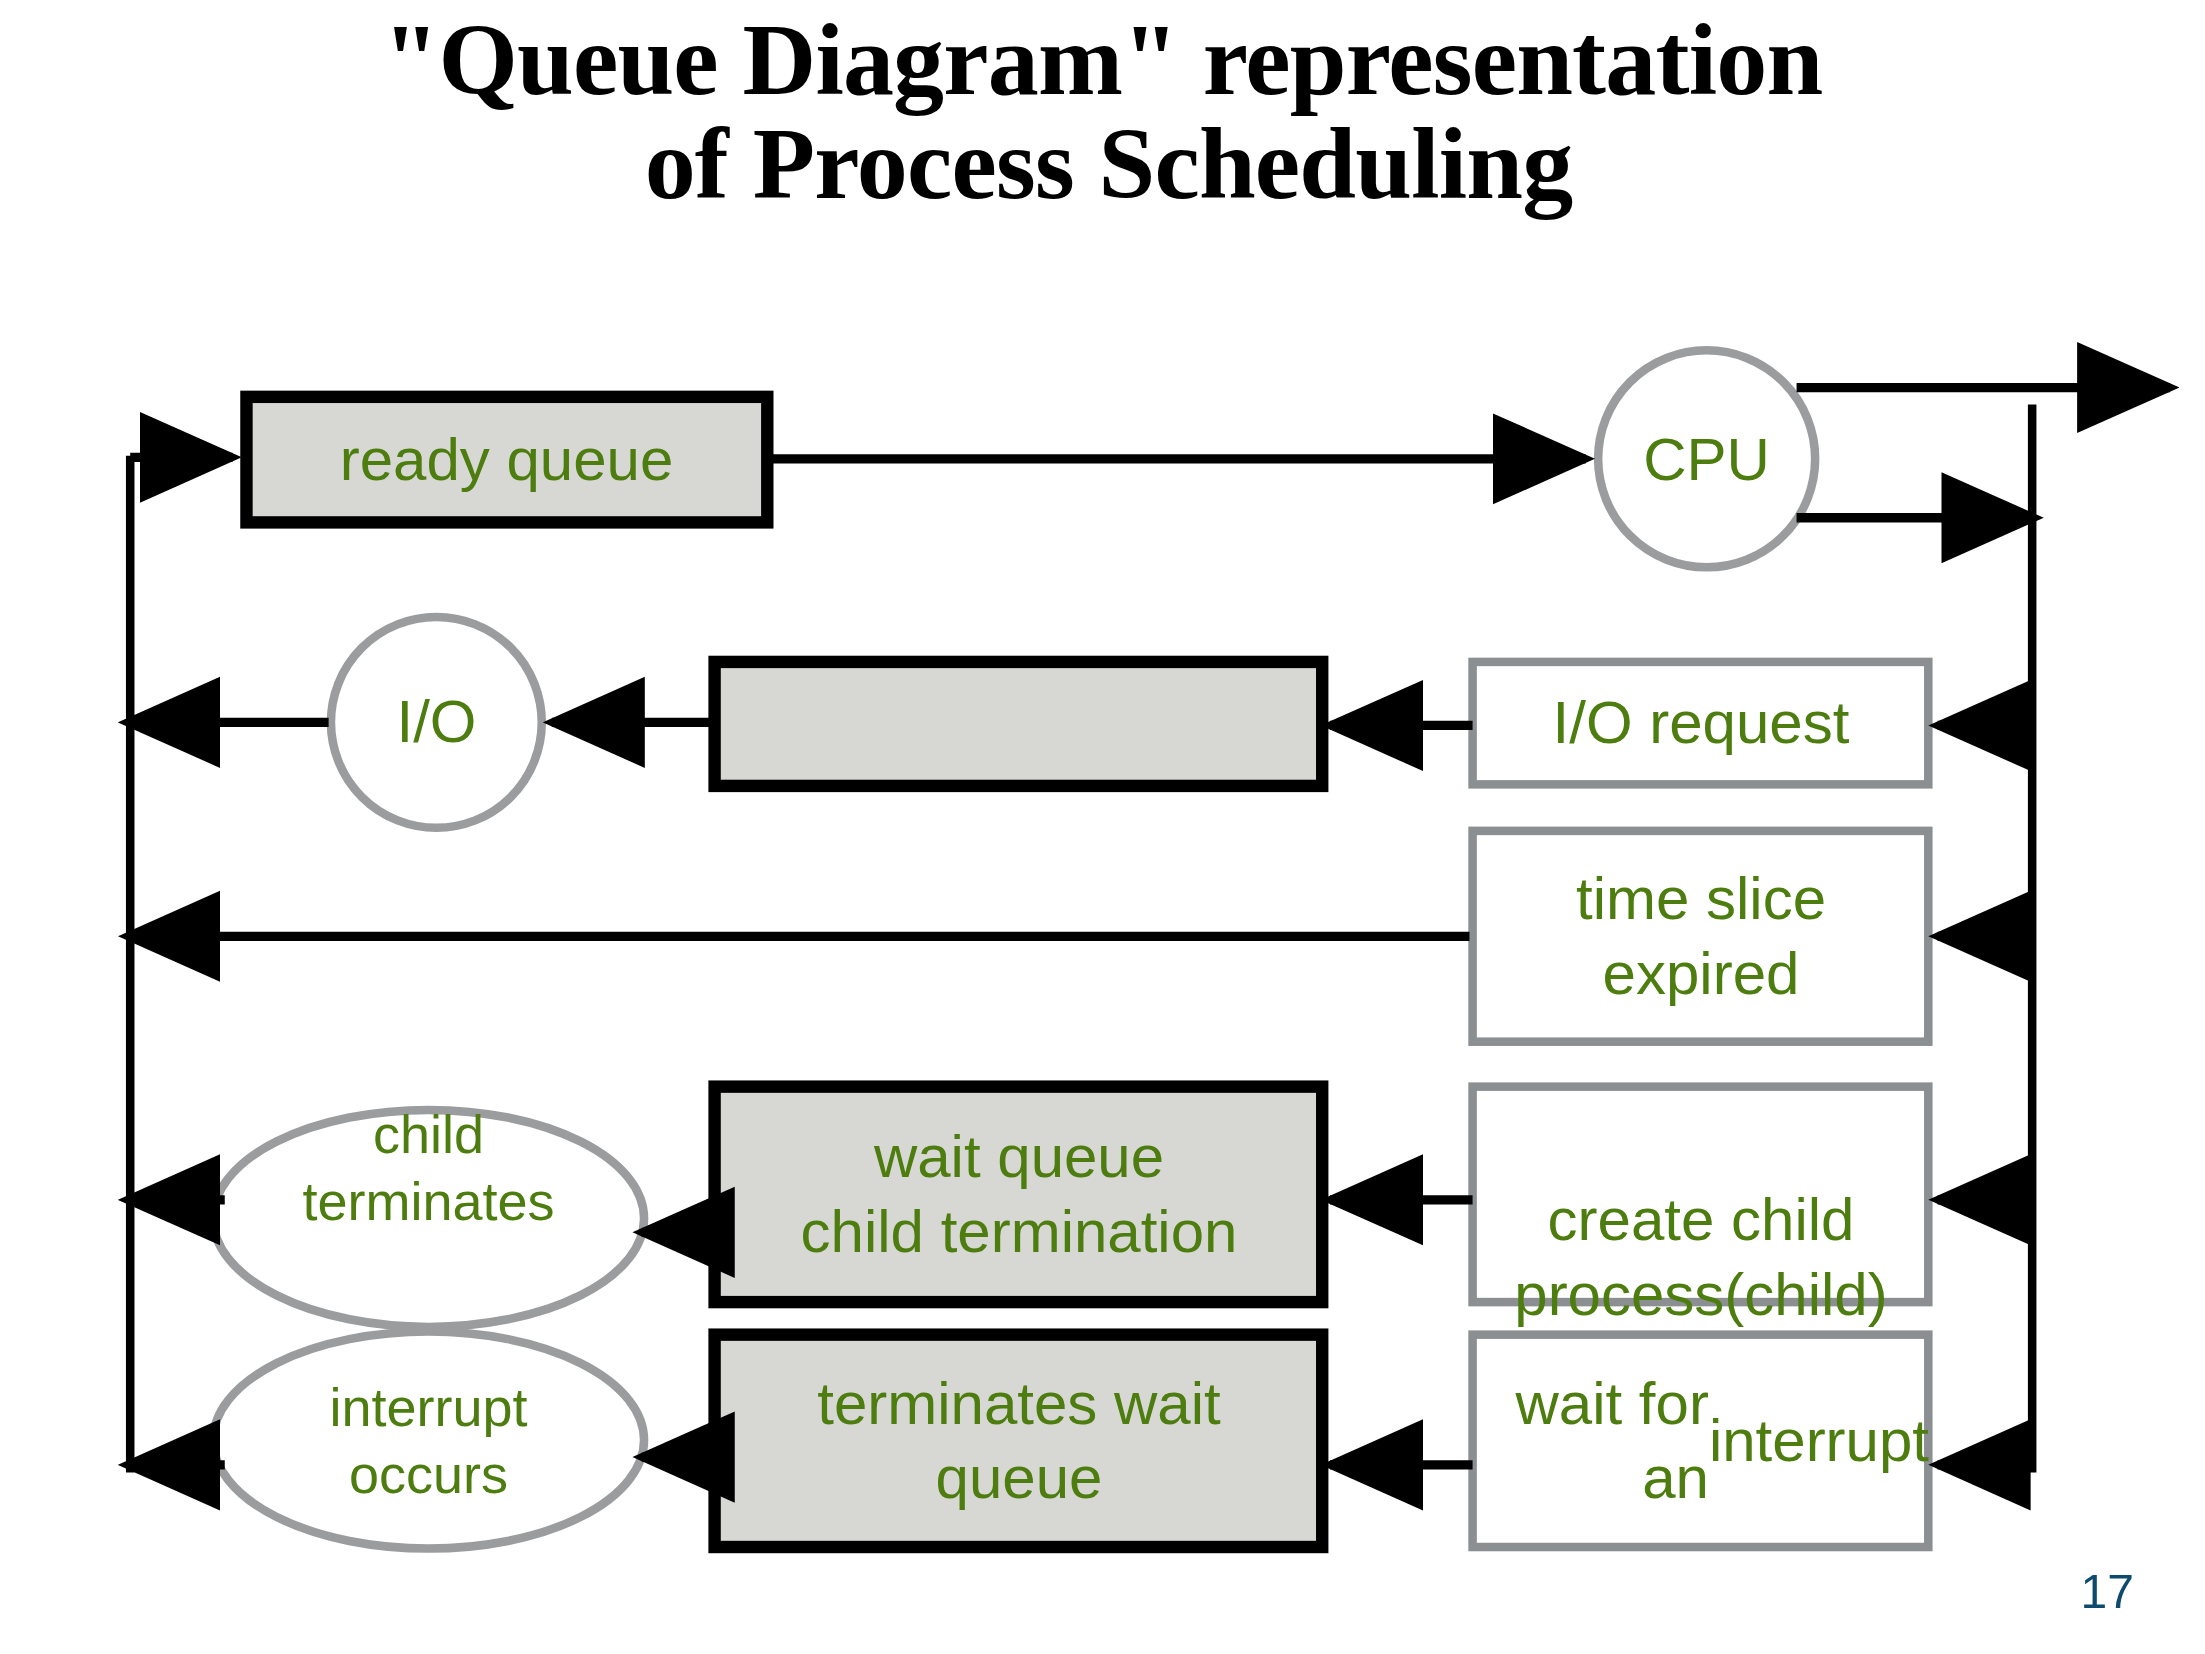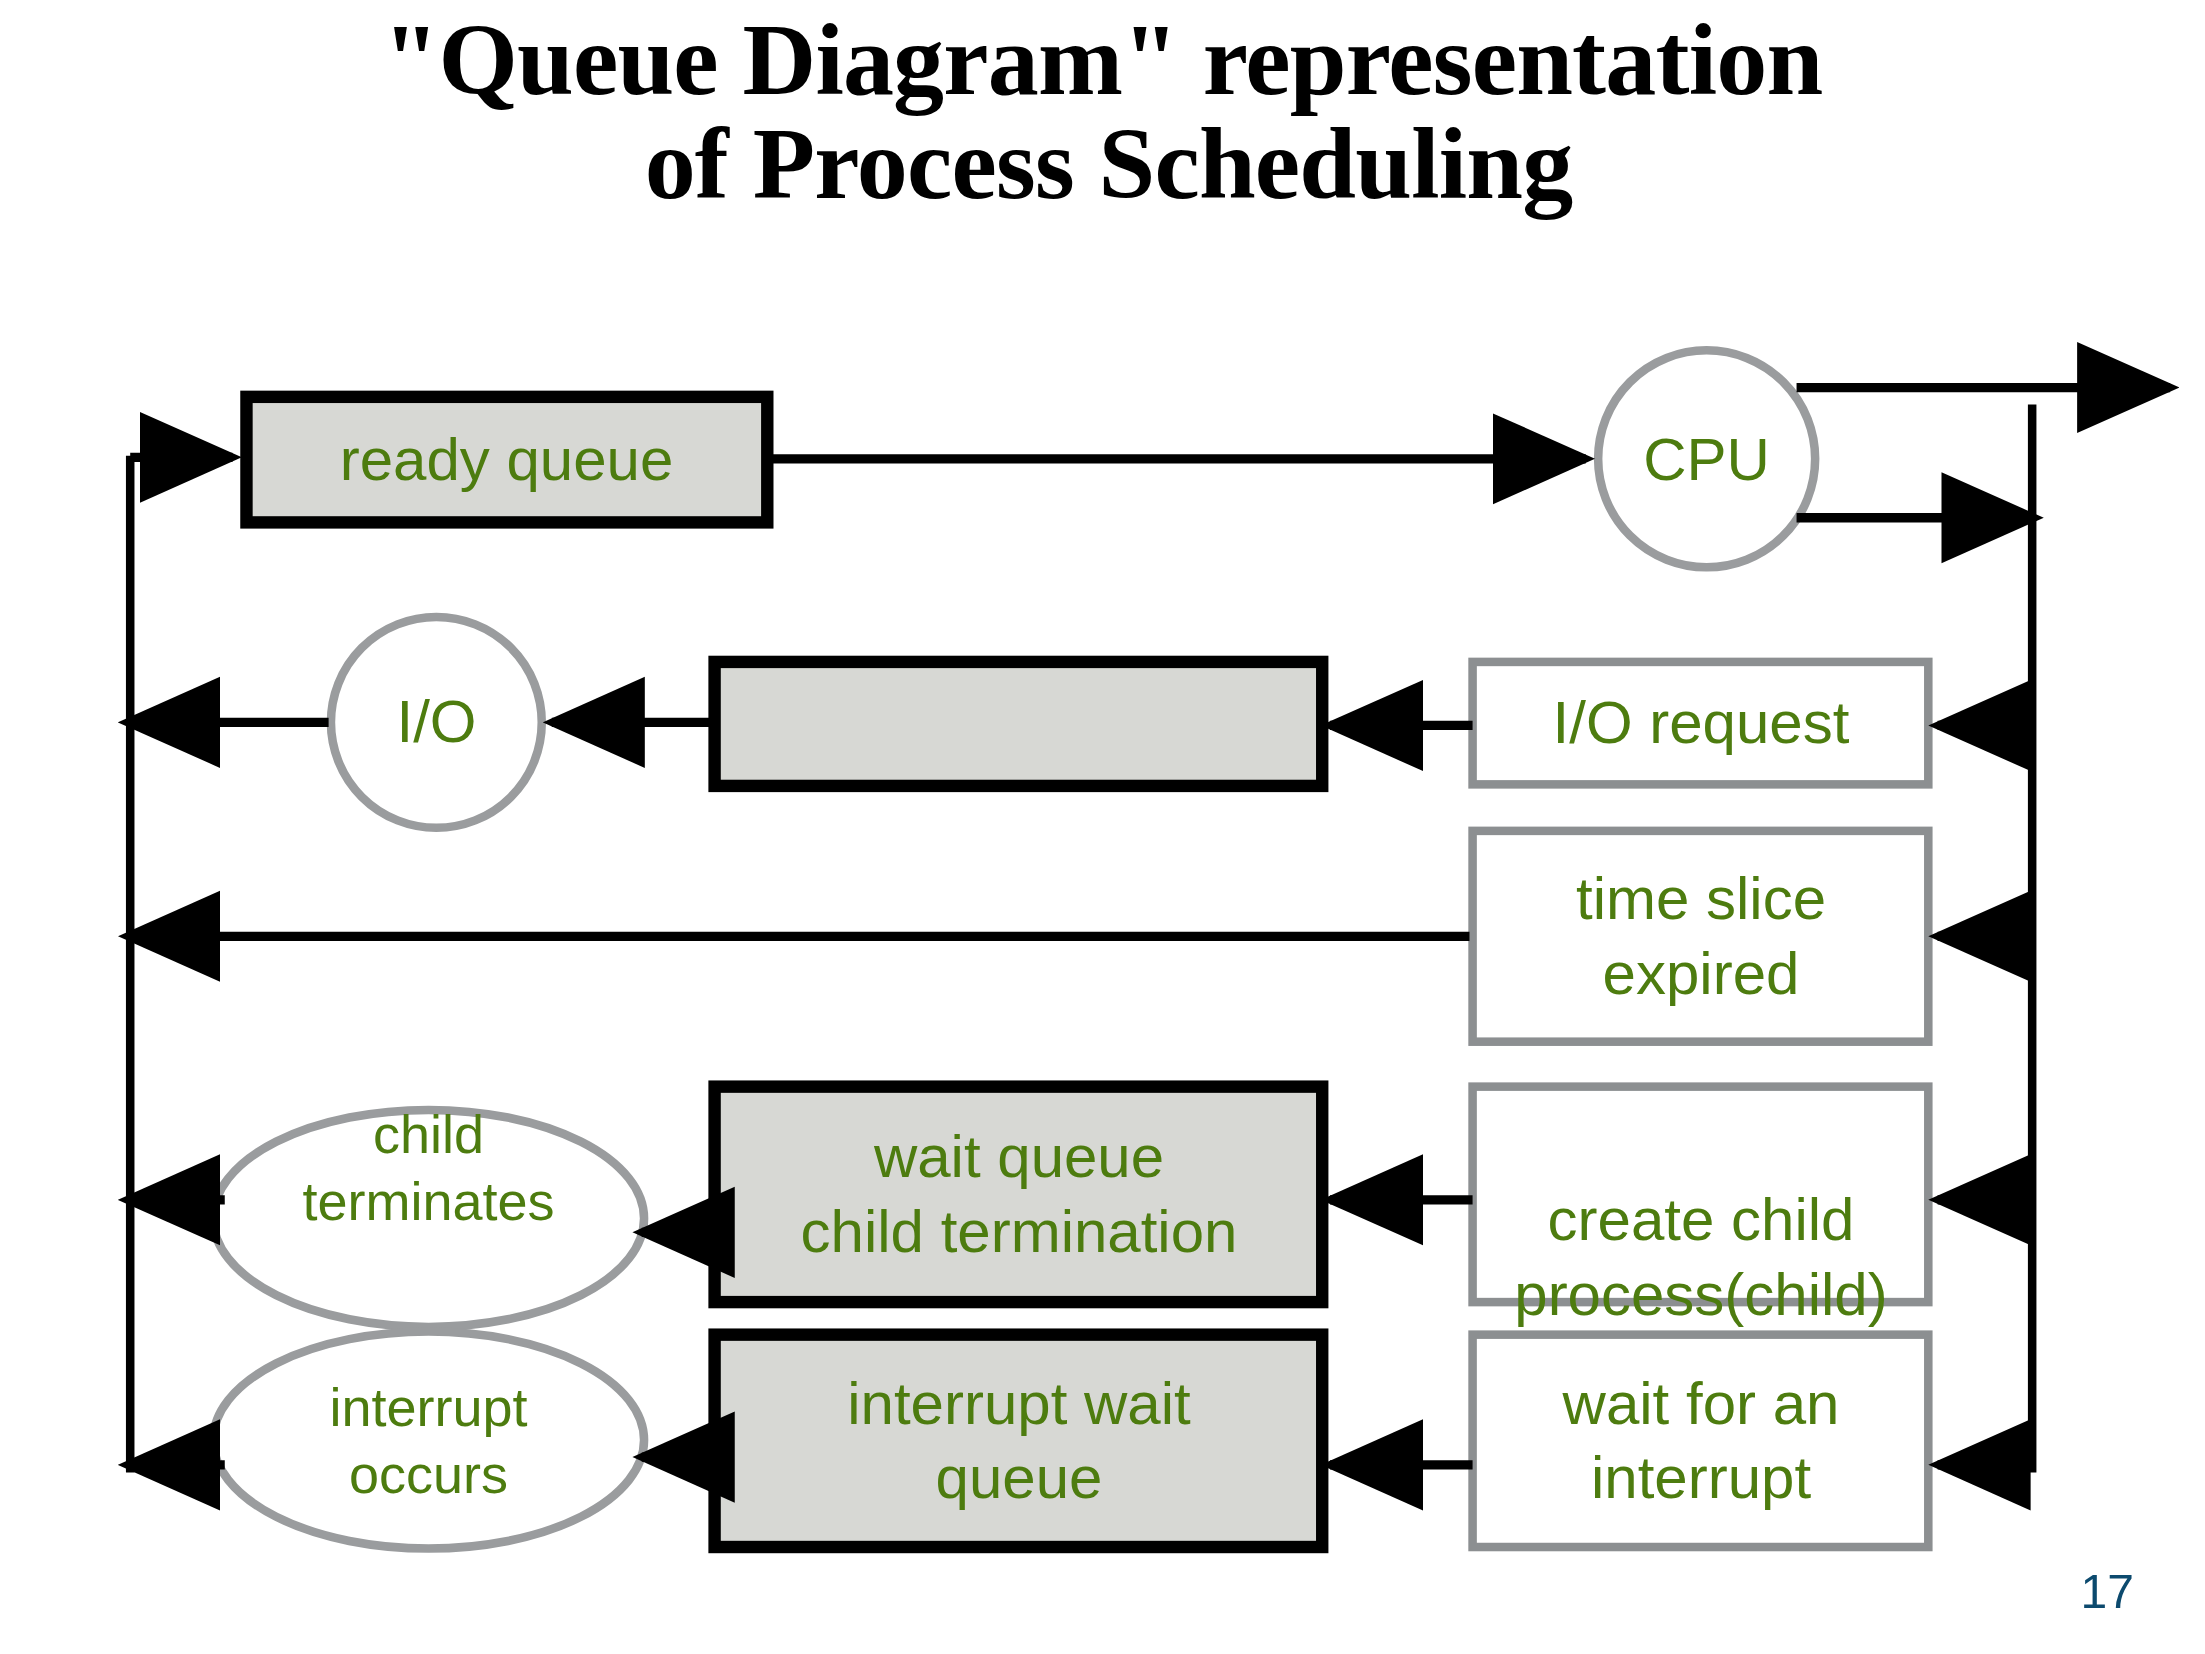--- a/index.html
+++ b/index.html
@@ -174,25 +174,25 @@
     <span>create child</span>
     <span>process(child)</span>
   </div>
 
   <div class="node-label two-line" style="left:213px; top:1332px; width:431px; height:217px; flex-direction:column; font-size:54px;">
     <span>interrupt</span>
     <span>occurs</span>
   </div>
 
   <div class="node-label two-line" style="left:715px; top:1335px; width:608px; height:212px; flex-direction:column;">
-    <span>interrupt wait</span>
+    <span>terminates wait</span>
     <span>queue</span>
   </div>
 
-  <div class="node-label two-line" style="left:1473px; top:1335px; width:456px; height:212px; flex-direction:column;">
+  <div class="node-label two-line" style="left:1473px; top:1335px; width:456px; height:212px; flex-direction:row;">
     <span>wait for an</span>
     <span>interrupt</span>
   </div>
 
   <div id="page-number">17</div>
 
 </div>
 
 
 </body></html>

